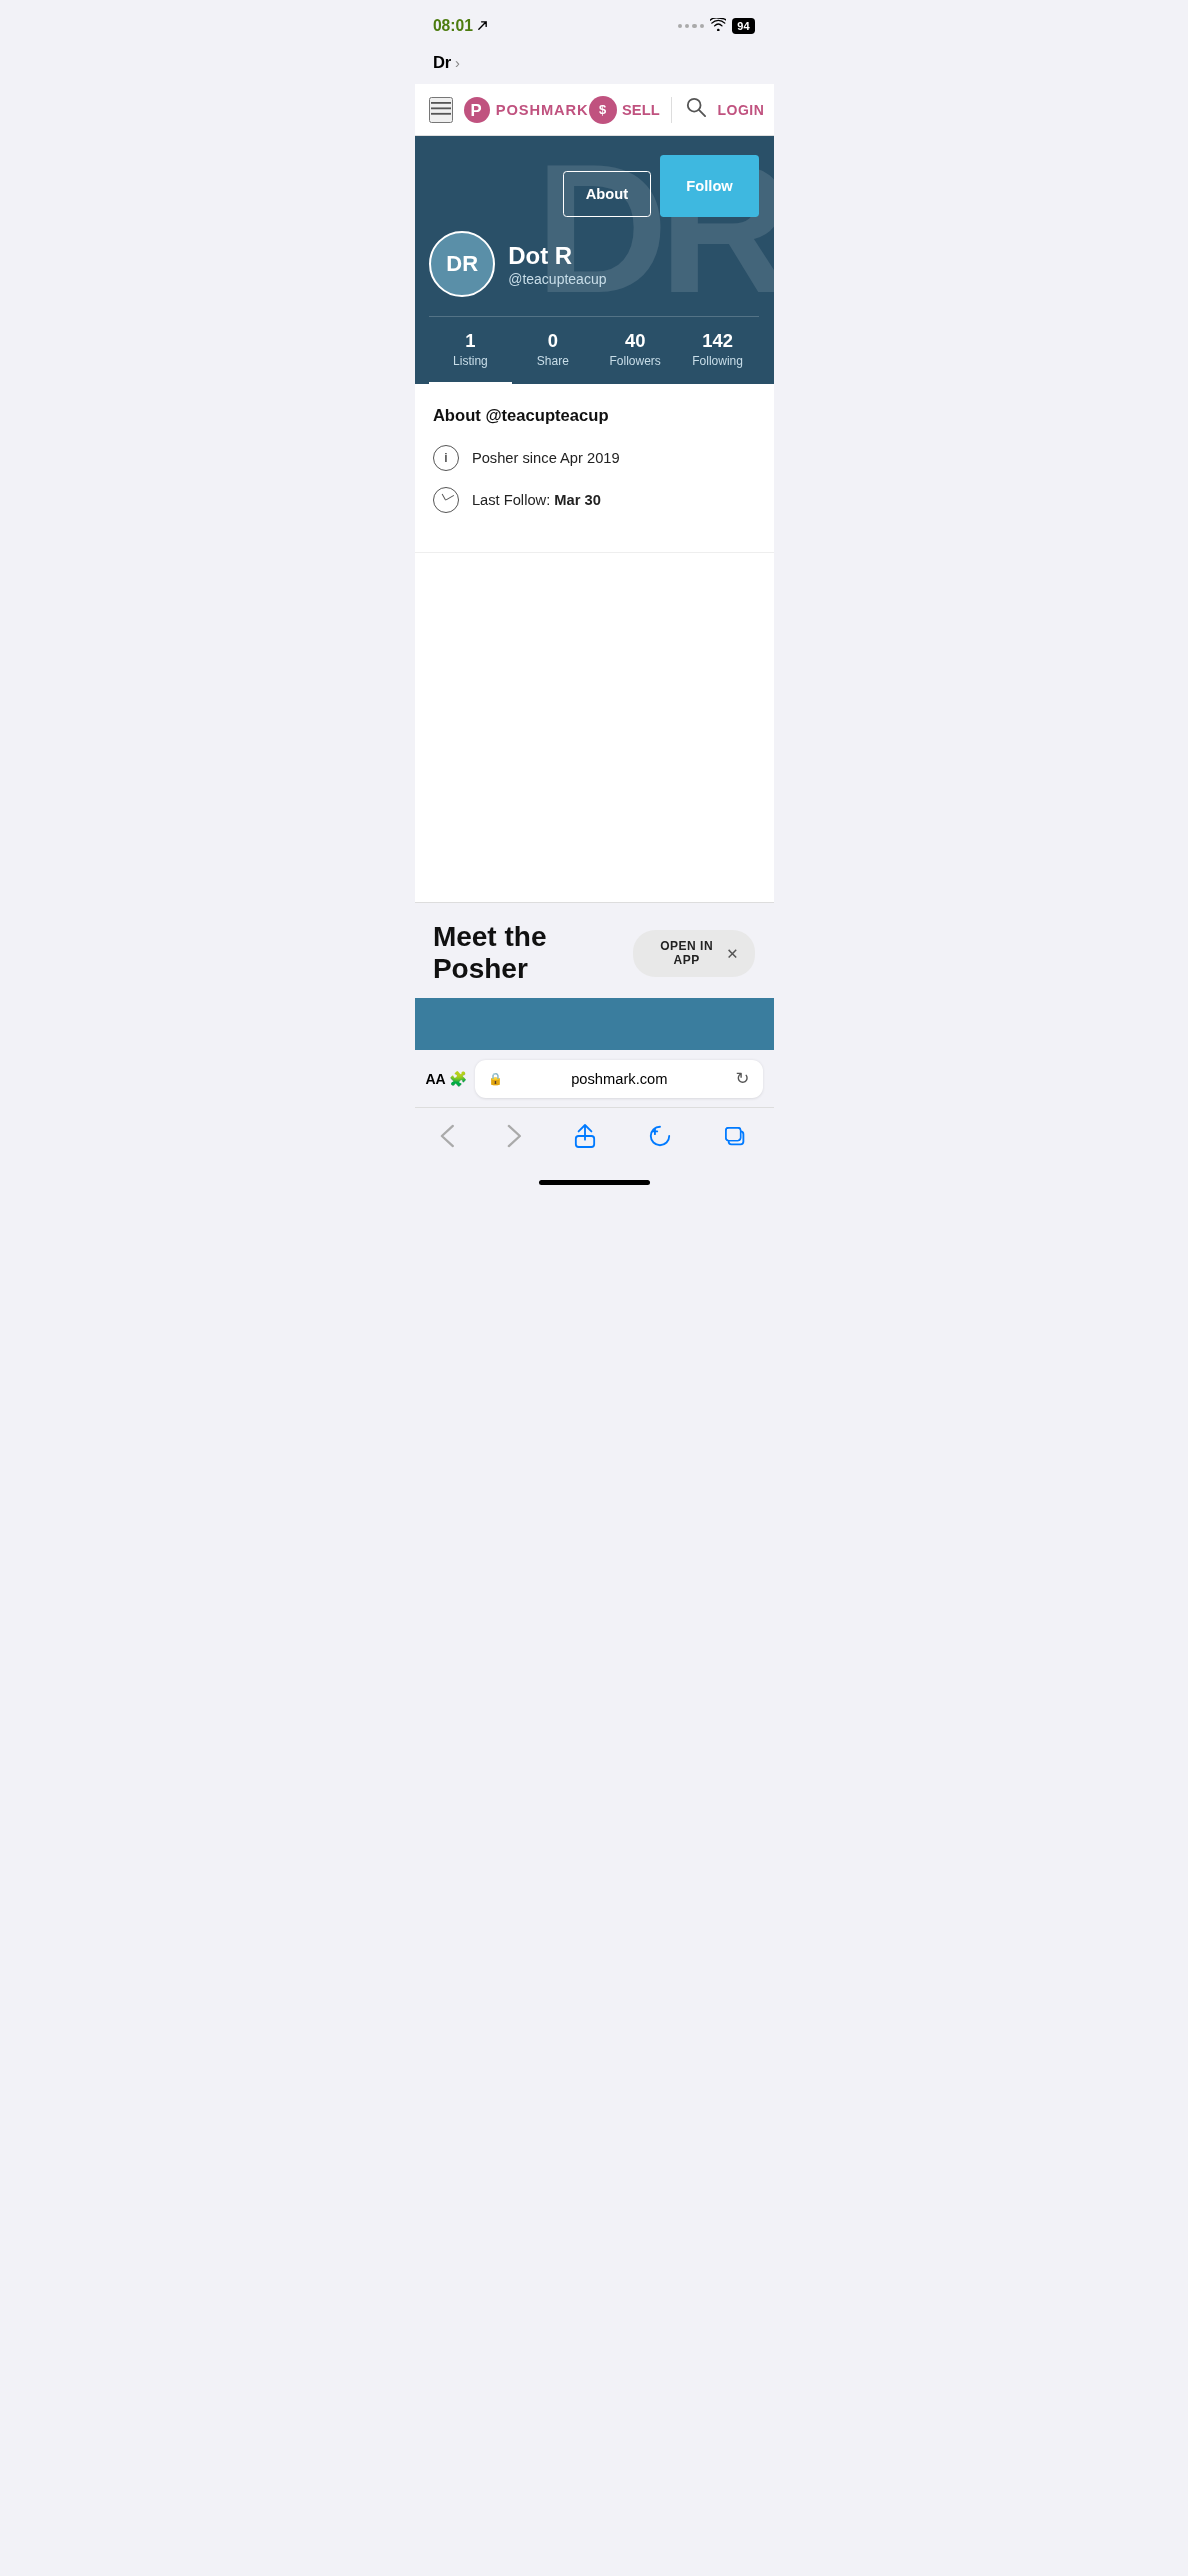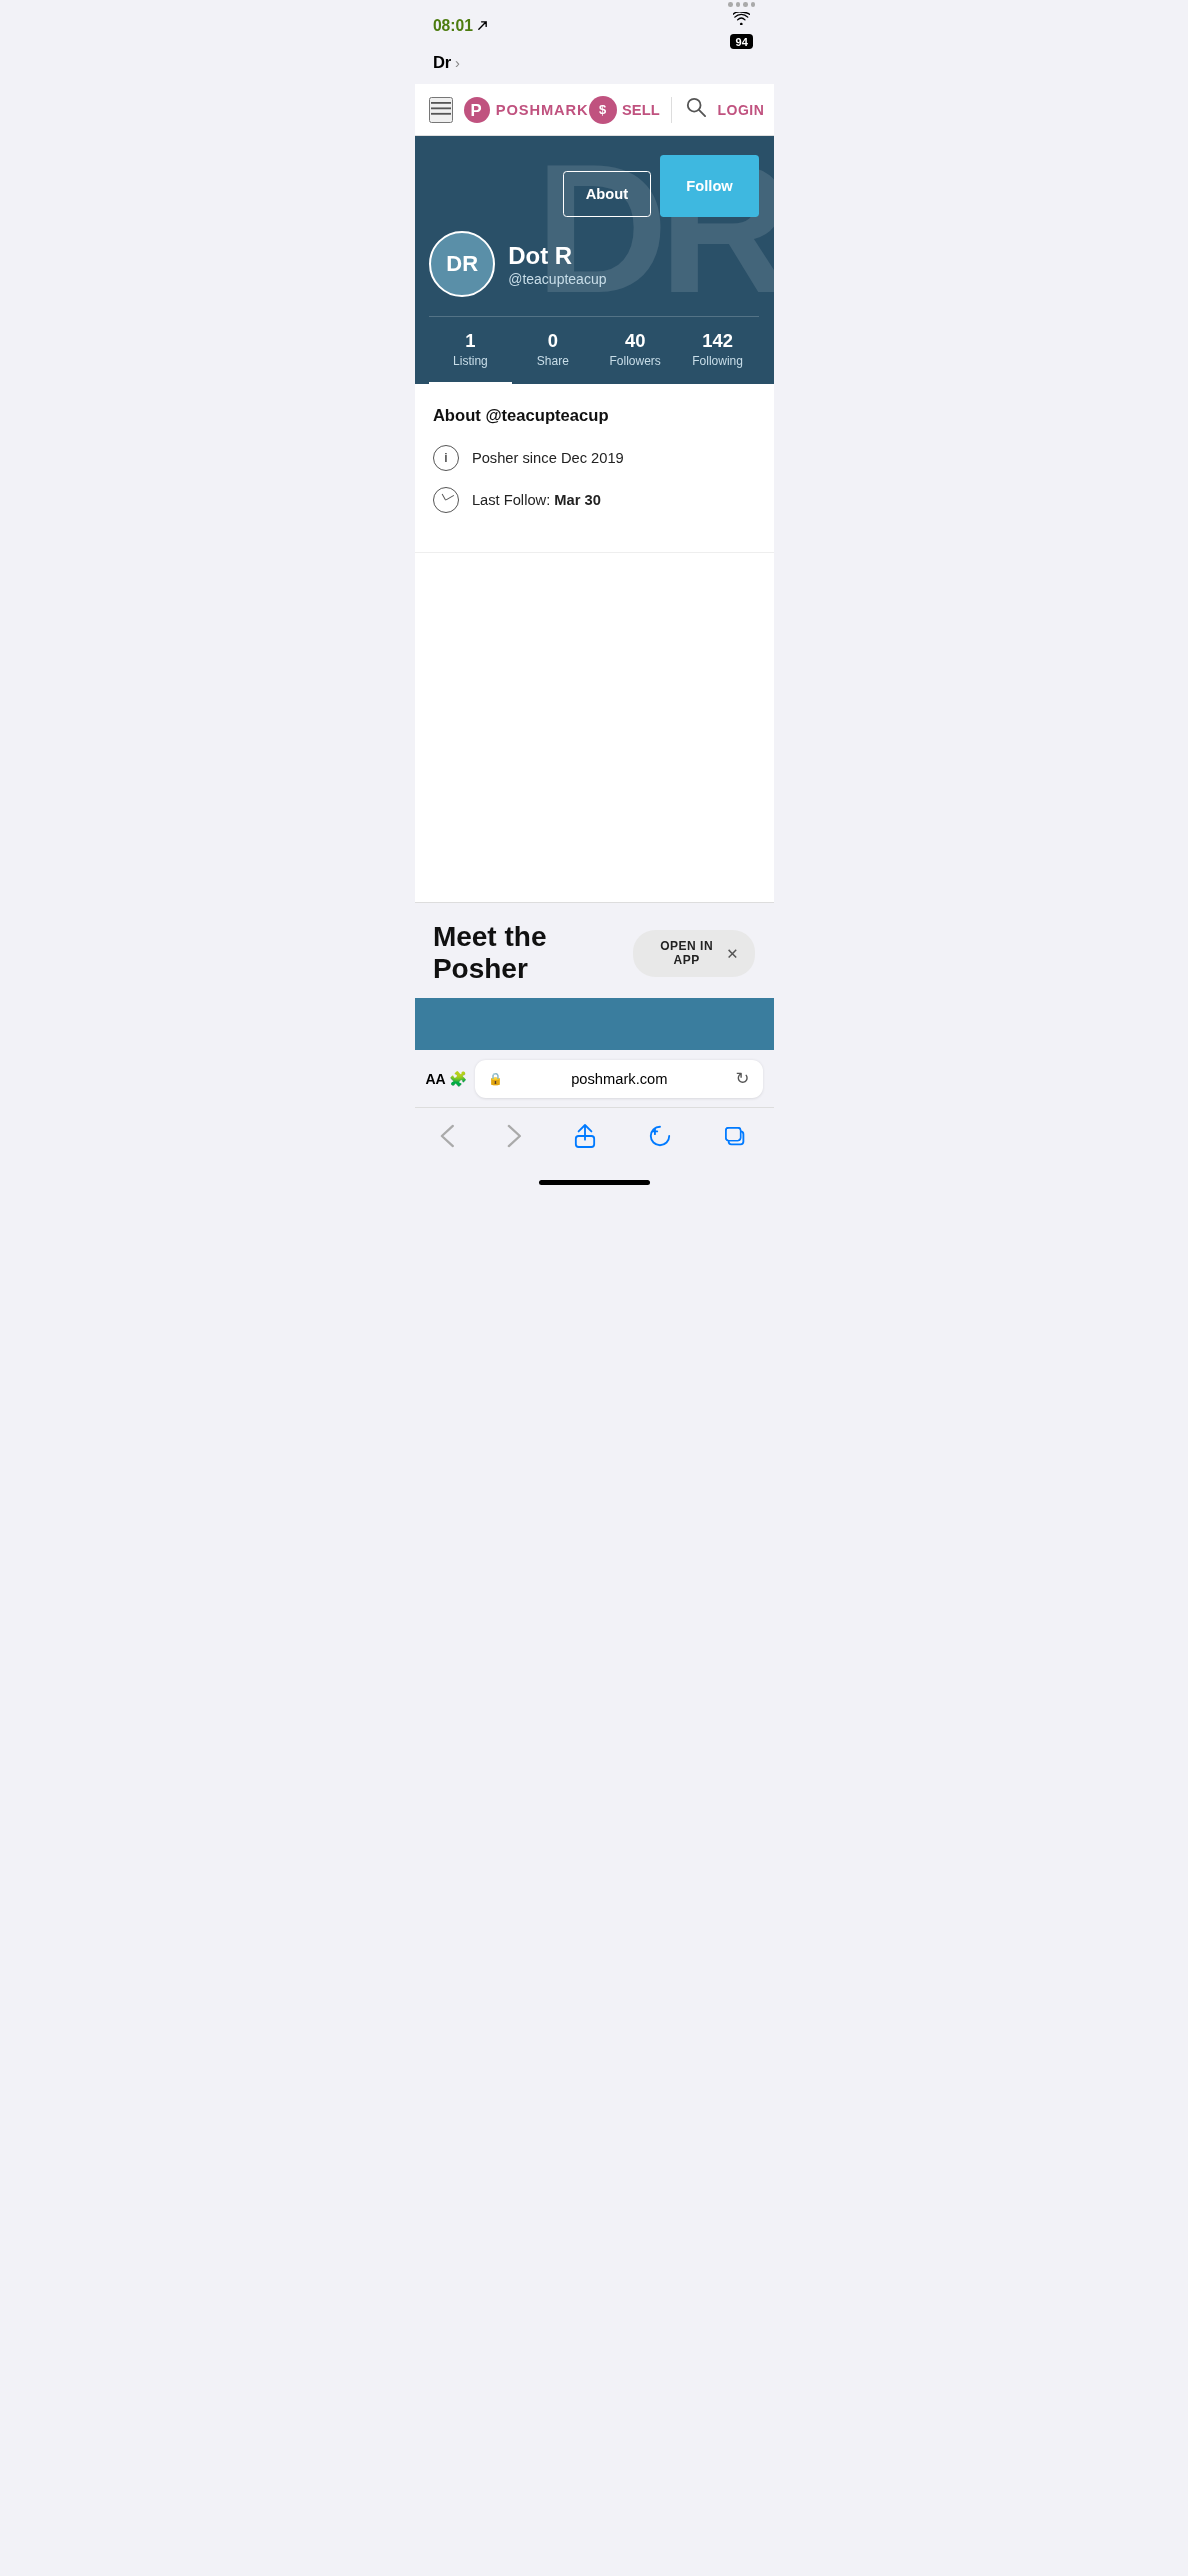--- a/index.html
+++ b/index.html
@@ -31,21 +31,20 @@
     }
     .location-arrow {
       width: 11px;
       height: 11px;
       display: inline-block;
     }
     .status-icons {
       display: flex;
       align-items: center;
       gap: 5.5px;
-      flex-direction: column;
     }
     .signal-dots {
       display: flex;
       gap: 2.8px;
       align-items: flex-end;
     }
     .signal-dots span {
       width: 4.6px;
       height: 4.6px;
       border-radius: 50%;
@@ -593,21 +592,21 @@
   </div>
 </div>
 
 <div class="about-section">
   <div class="about-title">About @teacupteacup</div>
 
   <div class="about-item">
     <div class="about-icon">
       <span class="about-icon-inner">i</span>
     </div>
-    <span class="about-text">Posher since Dec 2019</span>
+    <span class="about-text">Posher since Apr 2019</span>
   </div>
 
   <div class="about-item">
     <div class="clock-icon">
       <div class="clock-hand-h"></div>
       <div class="clock-hand-m"></div>
     </div>
     <span class="about-text">
       <span>Last Follow: </span><span class="last-active-bold">Mar 30</span>
     </span>

